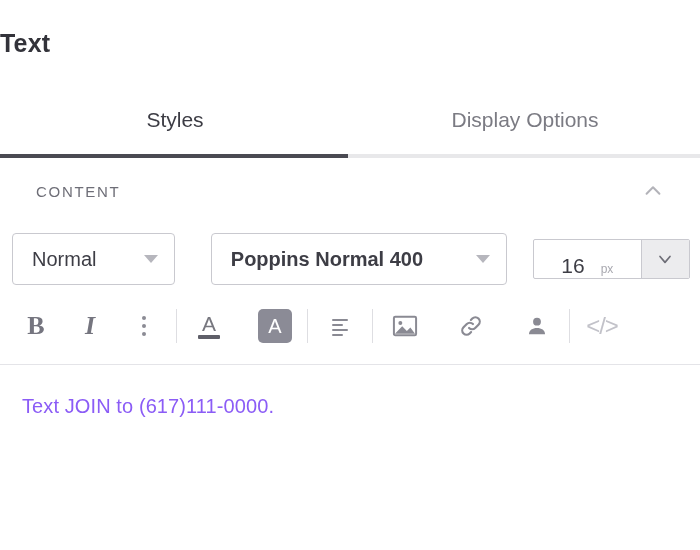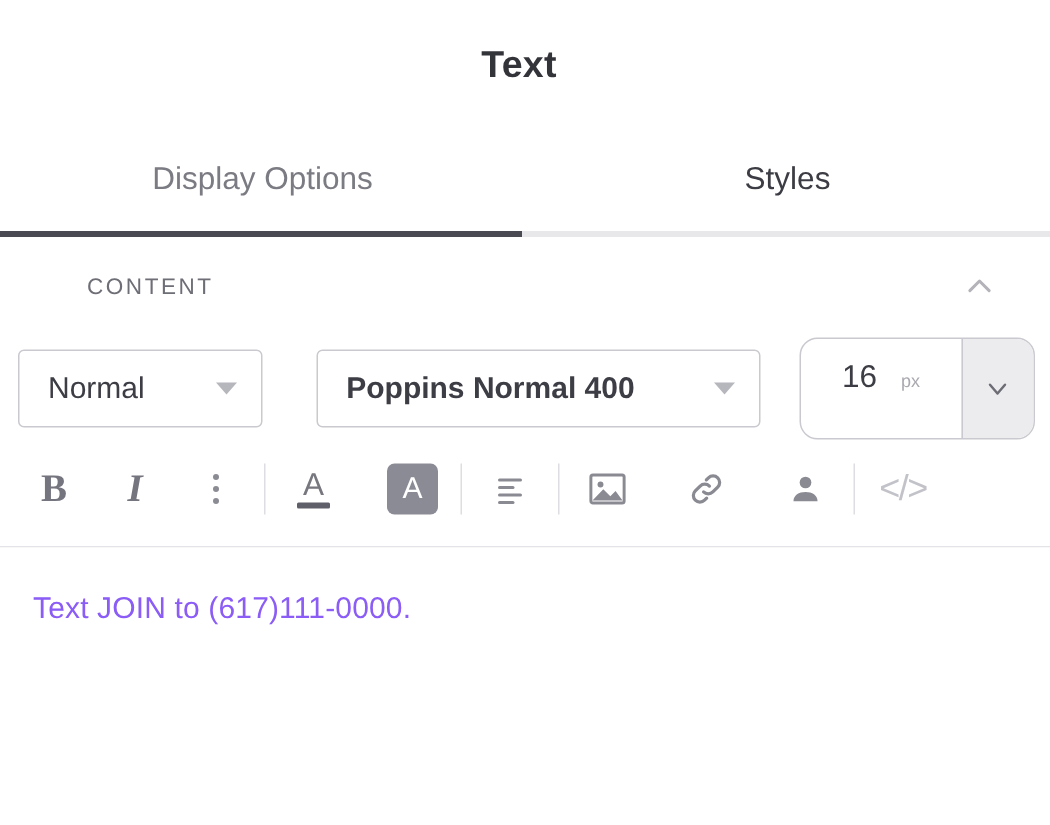--- a/index.html
+++ b/index.html
@@ -46,21 +46,20 @@
     color: #4a9fe0;
     font-weight: 400;
     letter-spacing: 0.1px;
     line-height: 1;
   }
   .header-title {
     position: absolute;
     left: 0;
     right: 8px;
     top: 29px;
-    text-align: center;
     font-size: 25px;
     font-weight: 700;
     color: #33333a;
     letter-spacing: 0.2px;
   }
 
   
   .tabs {
     position: relative;
     display: flex;
@@ -94,21 +93,20 @@
     background: #4a4a52;
   }
 
   
   .section-header {
     position: relative;
     height: 66px;
     display: flex;
     align-items: center;
     background: #ffffff;
-    margin-left: 22px;
   }
   .section-title {
     margin-left: 36px;
     font-size: 15px;
     letter-spacing: 1.7px;
     color: #6e6e77;
     font-weight: 400;
   }
   .section-collapse {
     position: absolute;
@@ -162,23 +160,23 @@
     border-right: 7px solid transparent;
     border-top: 8px solid #b6b6bd;
   }
 
   .select-style { width: 176px; margin-left: 2px; }
   .select-font  { width: 320px; margin-left: 28px; font-weight: bold; }
 
   .size-group {
     display: flex;
     align-items: stretch;
-    height: 68px;
+    height: 40px;
     border: 1px solid #c9c9cf;
-    border-radius: 12px;
+    border-radius: 2px;
     overflow: hidden;
     margin-left: 18px;
     width: 170px;
     background: #ffffff;
   }
   .size-field {
     flex: 1 1 auto;
     display: flex;
     align-items: baseline;
     justify-content: center;
@@ -317,25 +315,25 @@
 </head>
 <body>
 
 <div id="app">
 
   <div class="header">
     <div class="header-title">Text</div>
   </div>
 
   <div class="tabs">
+    <div class="tab active">
+      <span>Styles</span>
+    </div>
     <div class="tab inactive">
       <span>Display Options</span>
-    </div>
-    <div class="tab active">
-      <span>Styles</span>
     </div>
   </div>
   <div class="tab-underline-track">
     <div class="tab-underline-active"></div>
   </div>
 
   <div class="section-header">
     <span class="section-title">CONTENT</span>
     <span class="section-collapse">
       <svg viewBox="0 0 24 24" width="22" height="22" fill="none" stroke="currentColor" stroke-width="2.2" stroke-linecap="round" stroke-linejoin="round">

